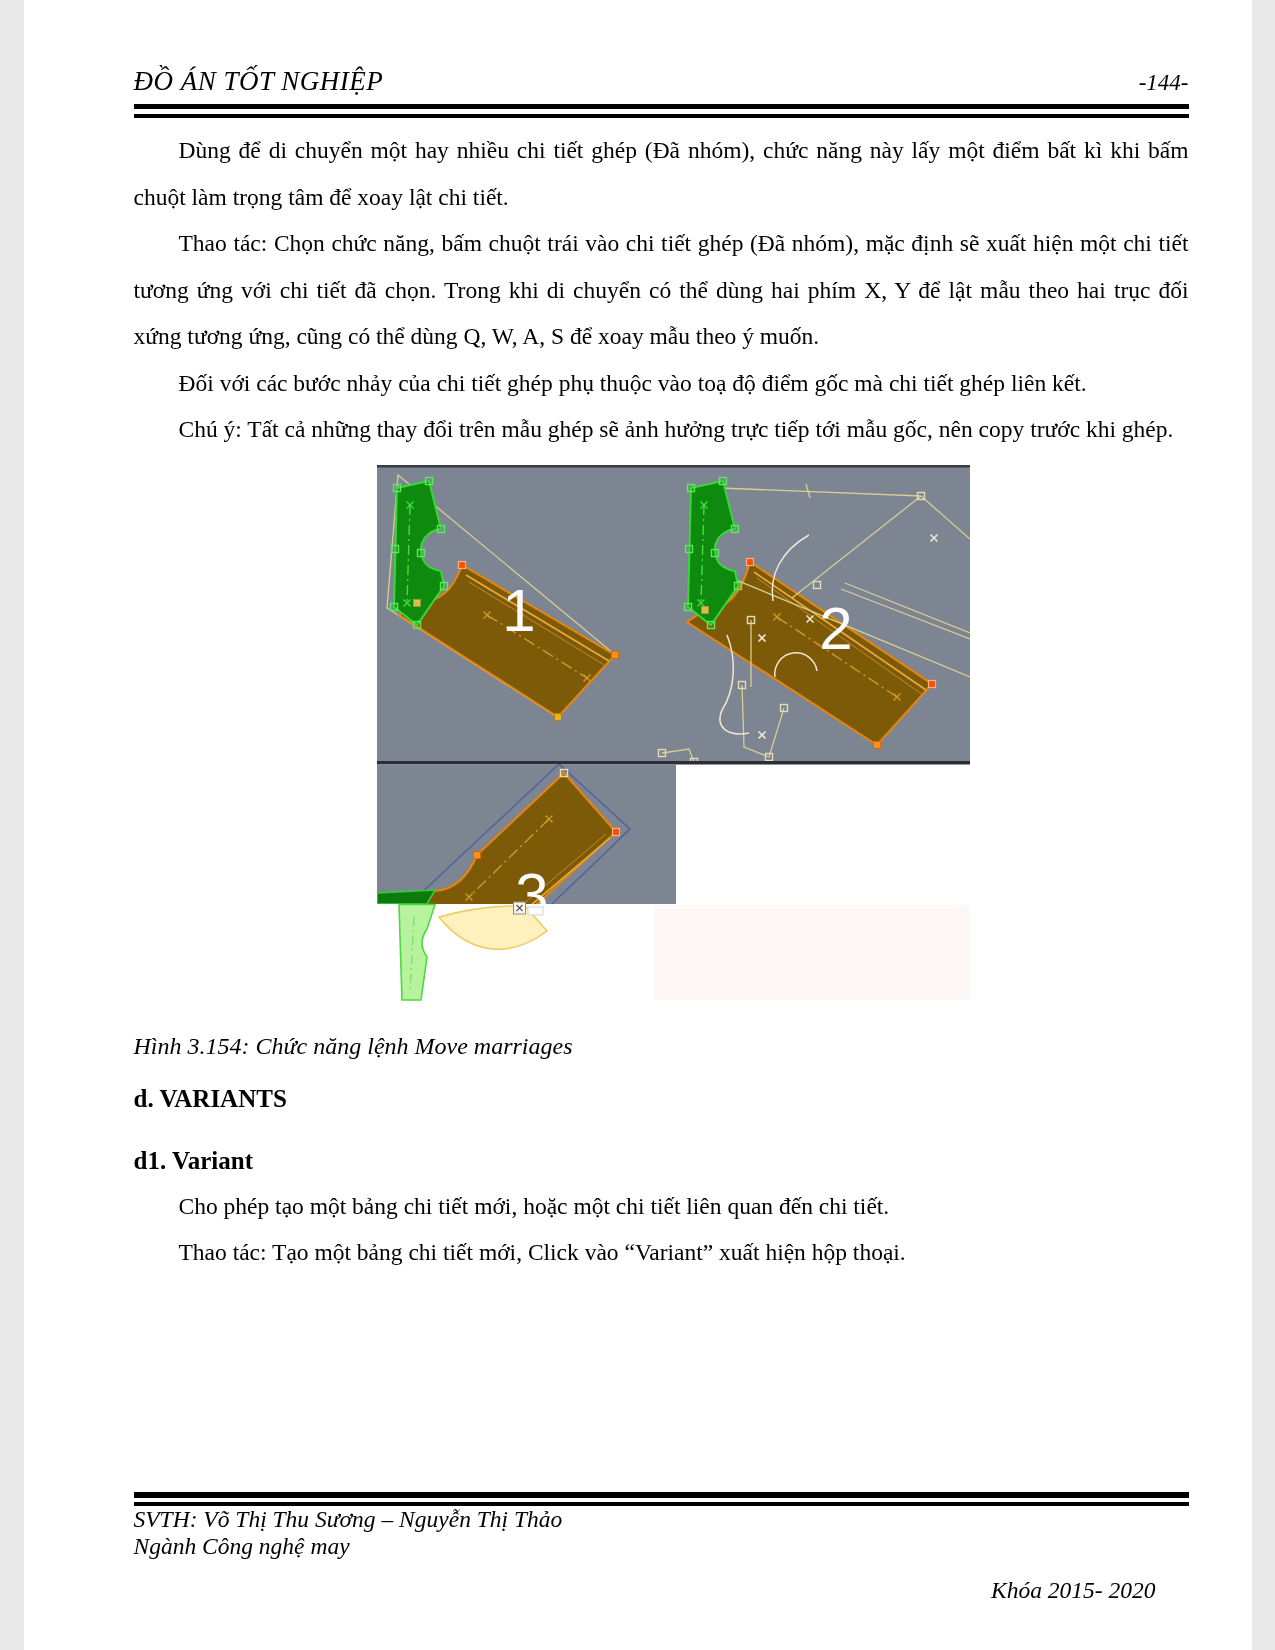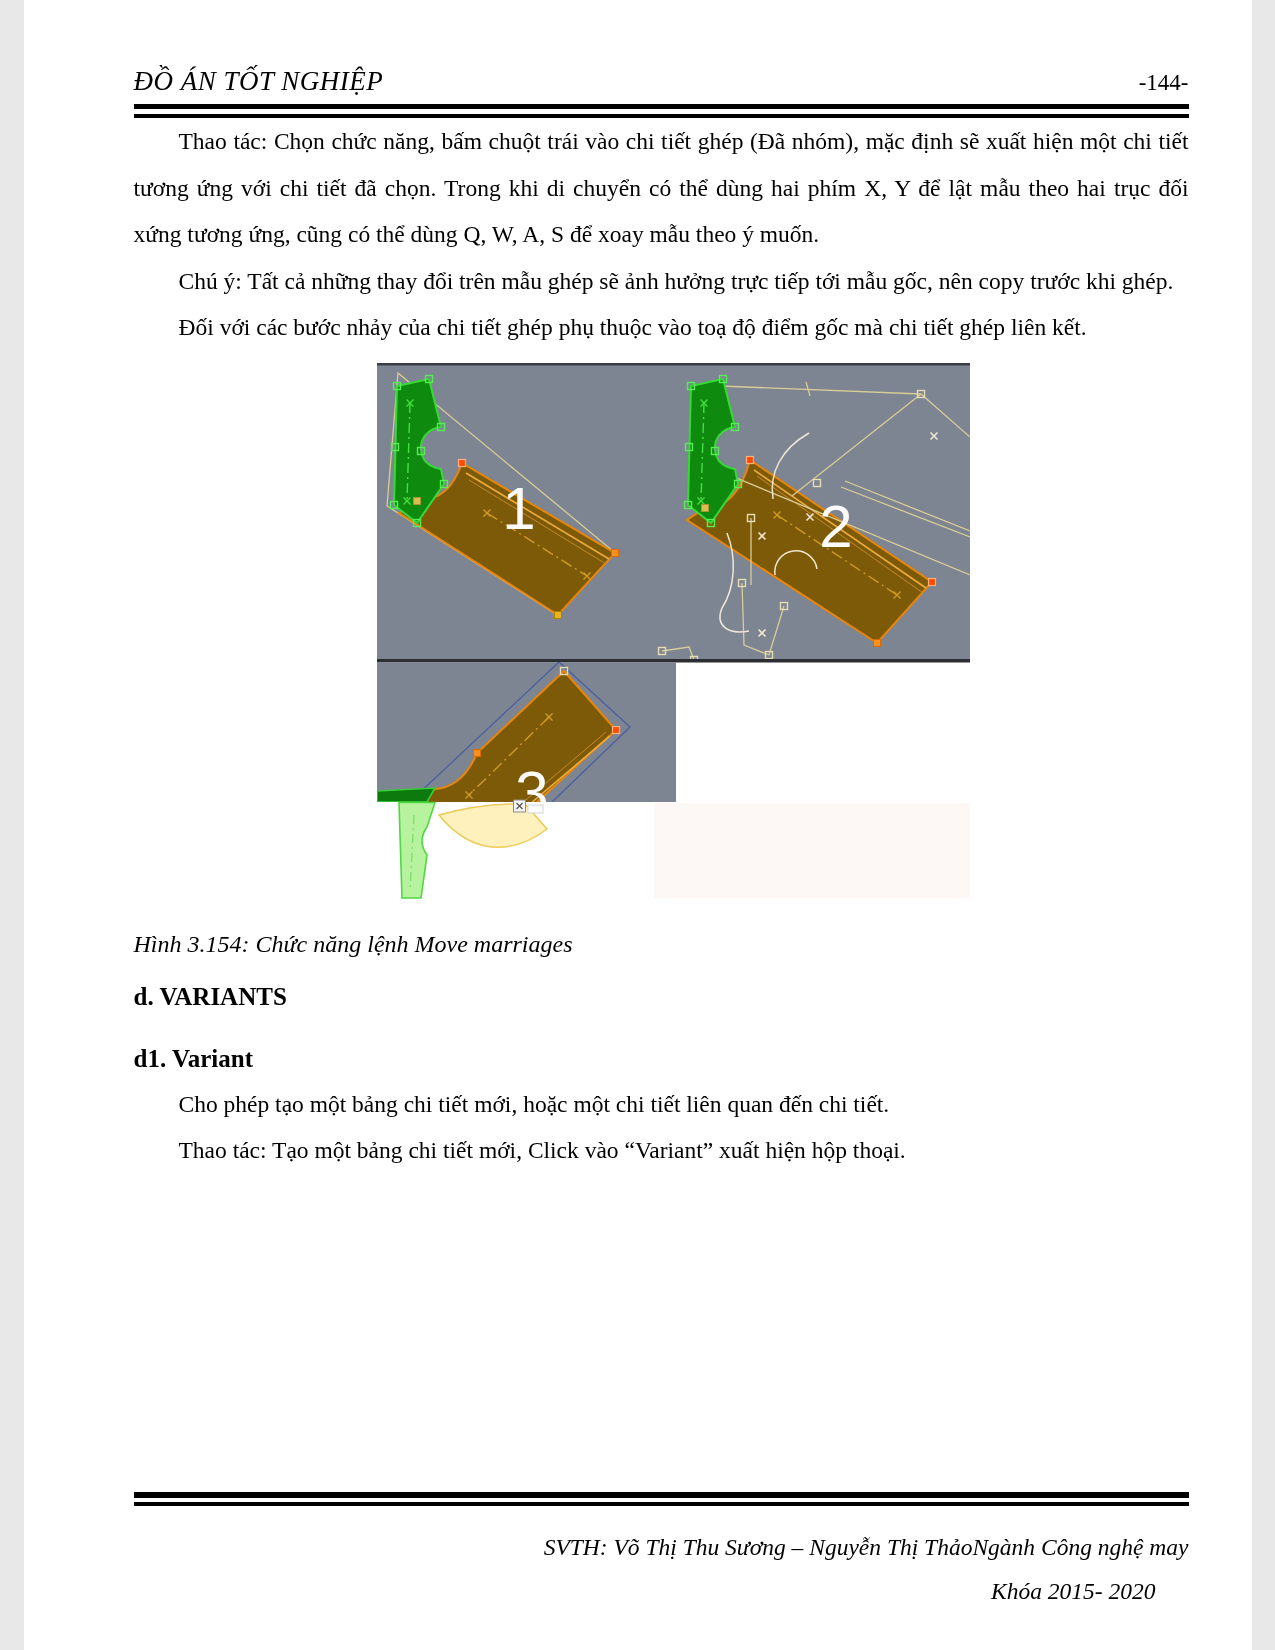--- a/index.html
+++ b/index.html
@@ -5,50 +5,51 @@
   html,body { margin:0; padding:0; background:#e8e8e8; }
   .page {
     position:relative; width:1228px; height:1650px; margin:0 auto;
     background:#ffffff; color:#000;
     font-family:"Liberation Serif","DejaVu Serif",serif;
     overflow:hidden;
   }
   .content { position:absolute; left:110px; width:1055px; top:66px; }
   .hdr-row { display:flex; justify-content:space-between; align-items:baseline; }
   .hdr-title { font-style:italic; font-size:27px; letter-spacing:0.5px; }
-  .hdr-page { font-size:23px; }
+  .hdr-page { font-size:23px;font-style:italic; }
   .double-rule { margin-top:7px; height:5px; border-top:5px solid #000; border-bottom:4px solid #000; }
   .h-bold { font-weight:bold; font-size:25px; margin-top:19px; line-height:32px; }
   .para { font-size:23.5px; line-height:46.5px; text-align:justify; text-indent:45px; margin:0; }
   .para.first { margin-top:9px; }
   .figure-wrap { margin-left:243px; margin-top:12px; width:593px; height:540px; position:relative; }
   .caption { margin-top:26px; font-style:italic; font-size:24px; line-height:30px; }
   .h-bold.tight { margin-top:22px; }
   .para.noj { text-align:left; }
   .footer { position:absolute; left:110px; width:1055px; top:1492px; }
   .footer .double-rule { margin-top:0; border-top:6px solid #000; border-bottom:4px solid #000; height:4px; }
-  .foot-row { display:flex; justify-content:flex-end; margin-top:28px; font-style:italic; font-size:23.5px; }
+  .foot-row { display:flex; justify-content:flex-start; margin-top:0; font-style:italic; font-size:23.5px;flex-direction:column; }
   .foot-row2 { text-align:right; margin-top:17px; margin-right:33px; font-style:italic; font-size:23.5px; }
   svg text.biglabel { font-family:"Liberation Sans","DejaVu Sans",sans-serif; font-size:60px; fill:#fcfcfc; }
 </style>
 </head>
 <body>
 
 <div class="page">
   <div class="content">
 
     <div class="hdr-row">
       <span class="hdr-title">ĐỒ ÁN TỐT NGHIỆP</span>
       <span class="hdr-page">-144-</span>
     </div>
     <div class="double-rule"></div>
 
+    <p class="para first">Dùng để di chuyển một hay nhiều chi tiết ghép (Đã nhóm), chức năng này lấy một điểm bất kì khi bấm chuột làm trọng tâm để xoay lật chi tiết.</p>
     <p class="para">Thao tác: Chọn chức năng, bấm chuột trái vào chi tiết ghép (Đã nhóm), mặc định sẽ xuất hiện một chi tiết tương ứng với chi tiết đã chọn. Trong khi di chuyển có thể dùng hai phím X, Y để lật mẫu theo hai trục đối xứng tương ứng, cũng có thể dùng Q, W, A, S để xoay mẫu theo ý muốn.</p>
+    <p class="para">Đối với các bước nhảy của chi tiết ghép phụ thuộc vào toạ độ điểm gốc mà chi tiết ghép liên kết.</p>
     <p class="para">Chú ý: Tất cả những thay đổi trên mẫu ghép sẽ ảnh hưởng trực tiếp tới mẫu gốc, nên copy trước khi ghép.</p>
-    <p class="para">Đối với các bước nhảy của chi tiết ghép phụ thuộc vào toạ độ điểm gốc mà chi tiết ghép liên kết.</p>
 
     <div class="figure-wrap">
       <svg width="593" height="540" viewBox="0 0 593 540">
         <defs>
           <path id="xm" d="M-3.5,-3.5 L3.5,3.5 M3.5,-3.5 L-3.5,3.5"></path>
           <rect id="hd" x="-3.5" y="-3.5" width="7" height="7"></rect>
           <clipPath id="cv1">
               <rect x="0" y="2" width="593" height="294"></rect>
             </clipPath>
           <clipPath id="cv3">

